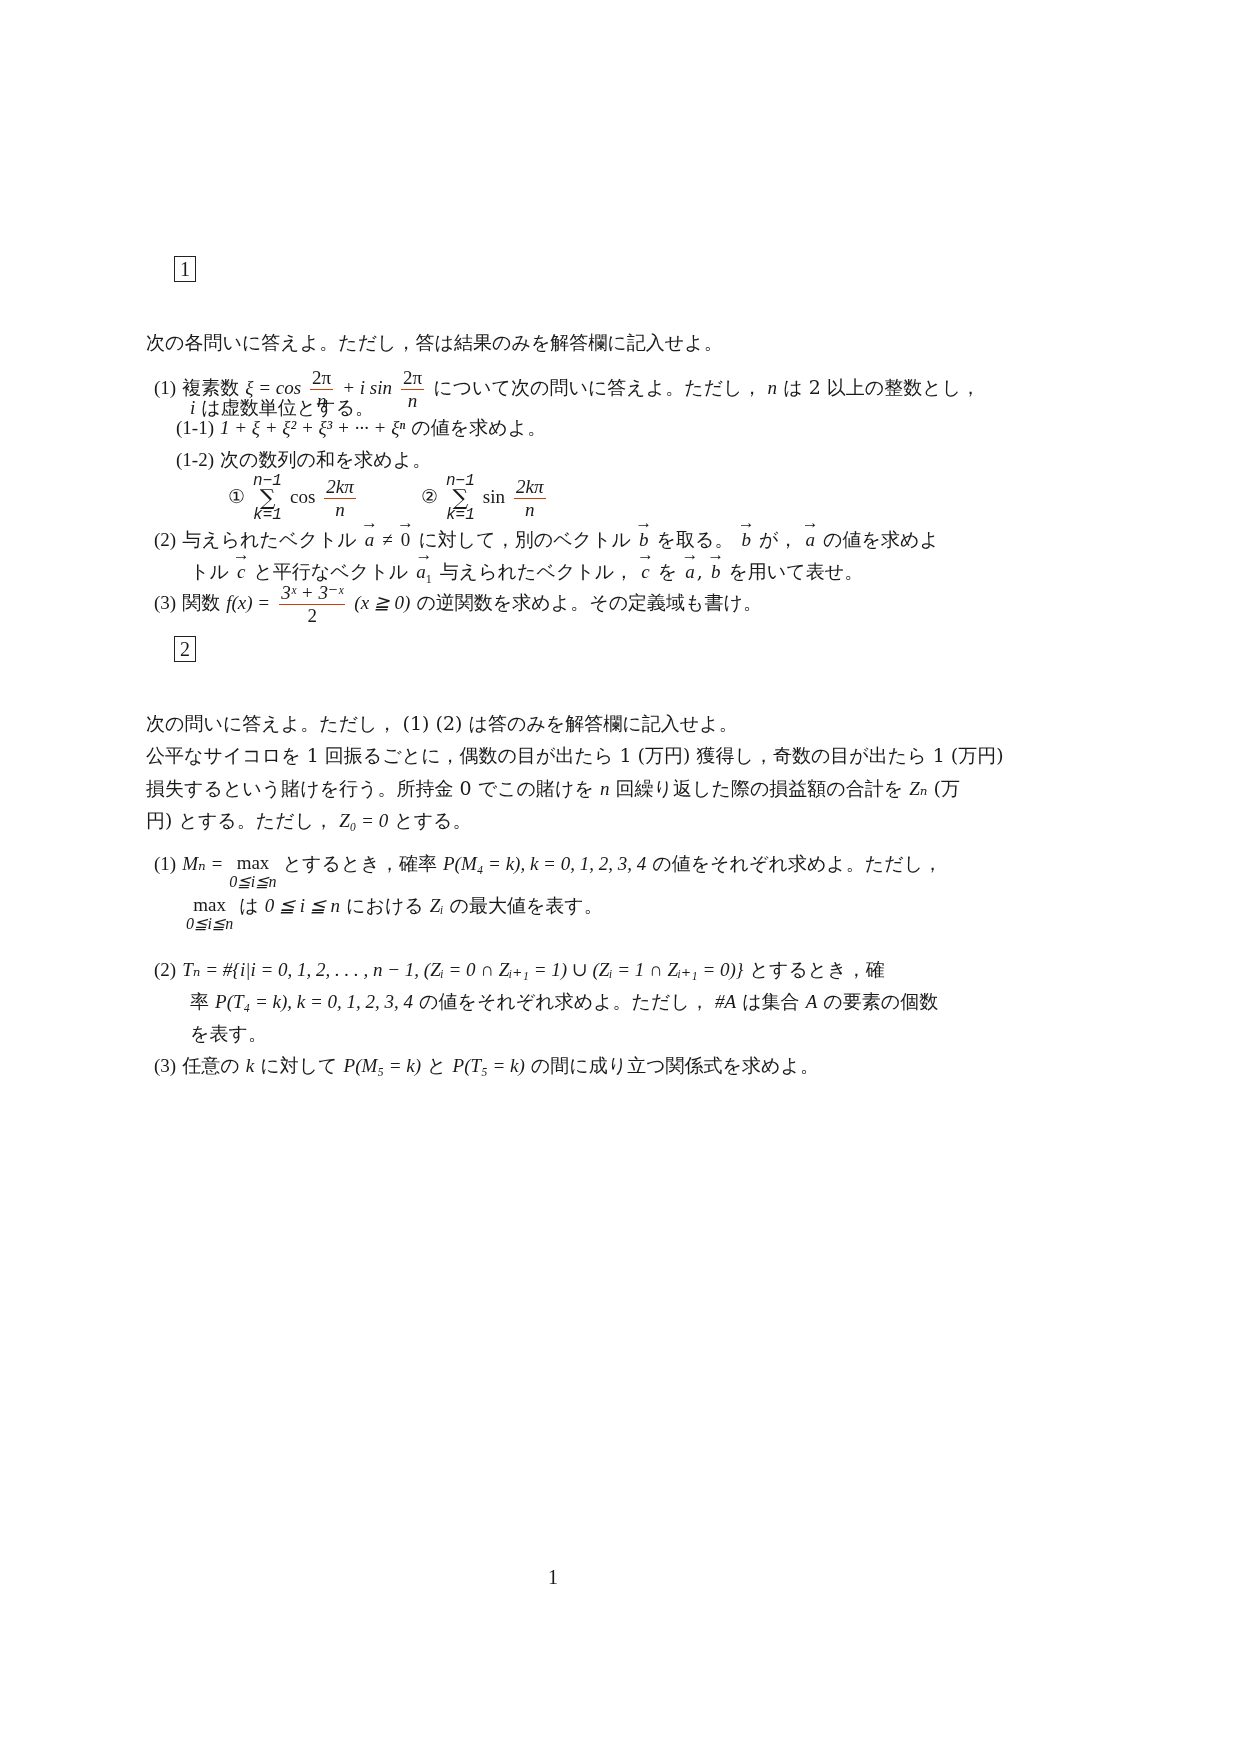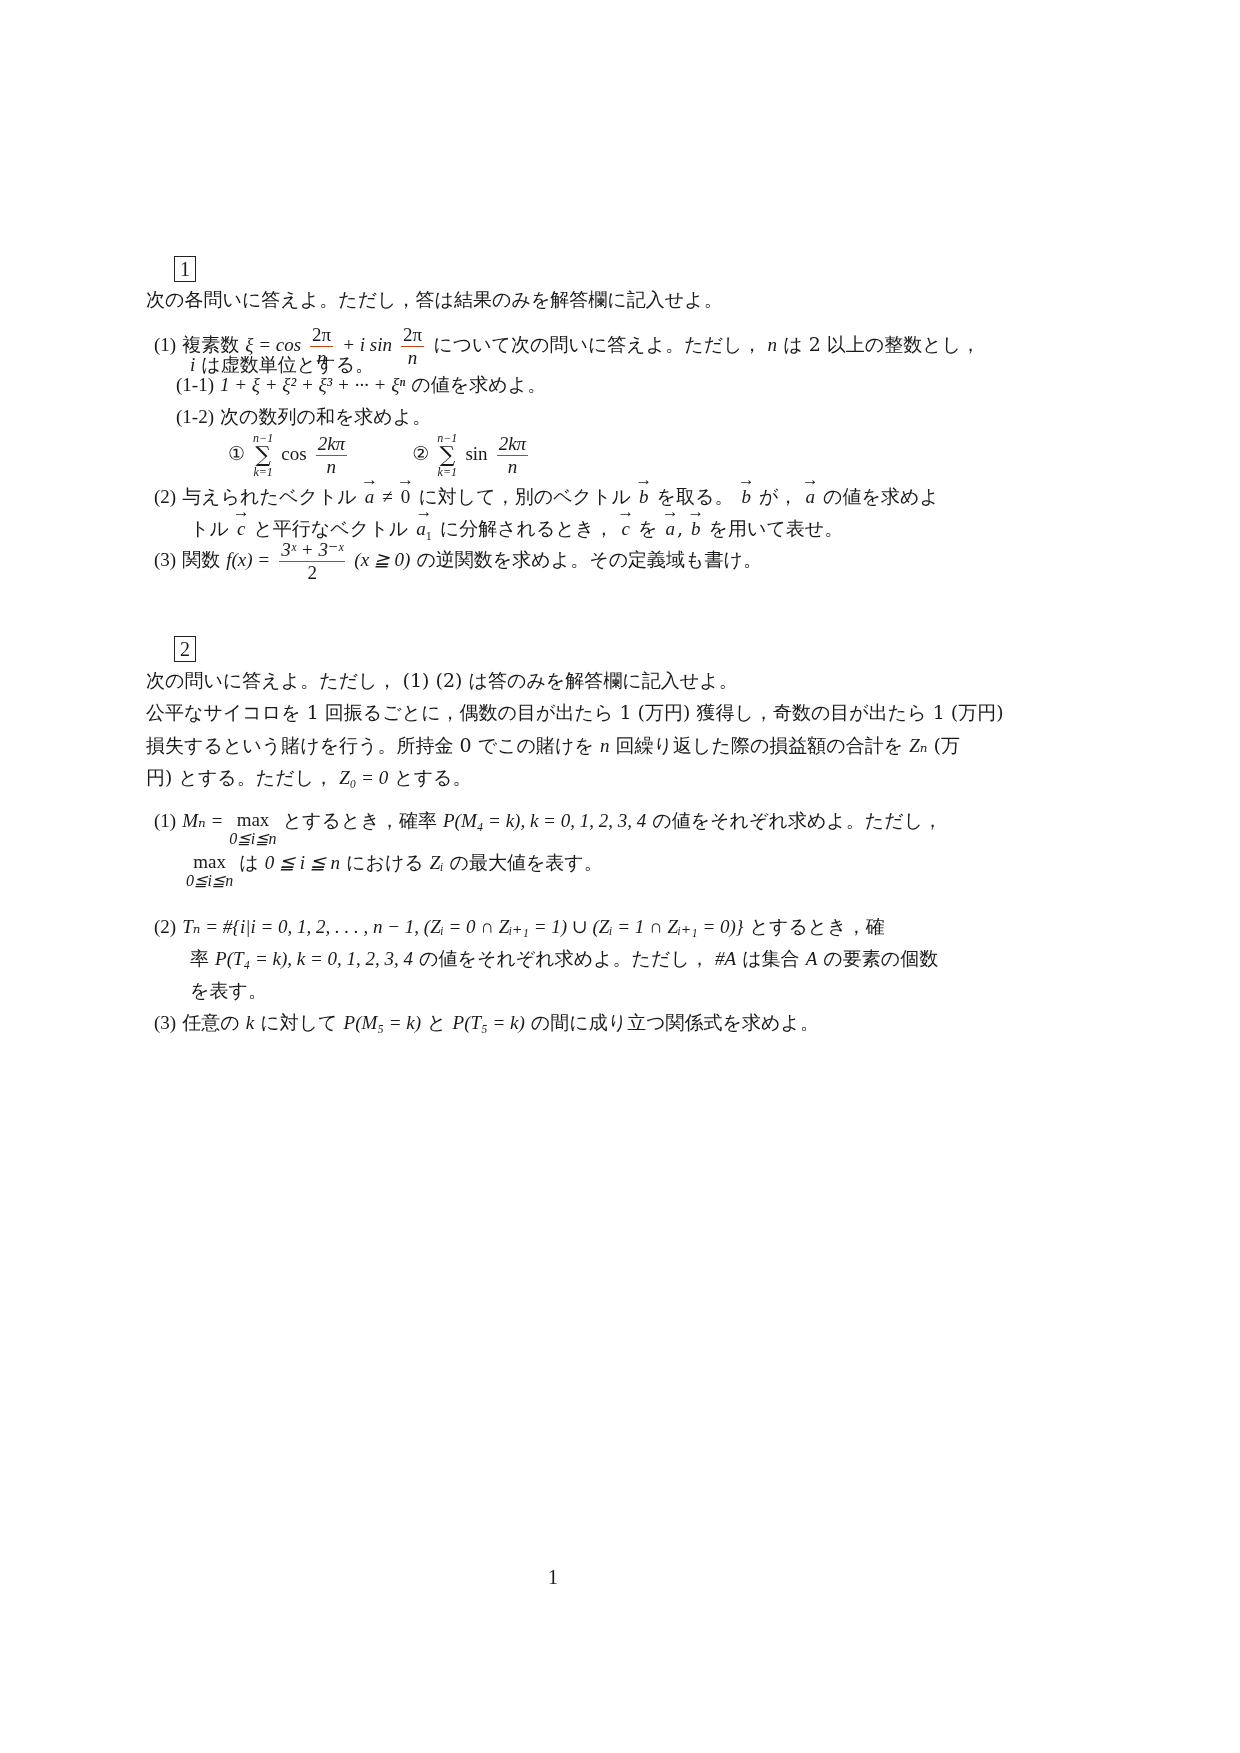--- a/index.html
+++ b/index.html
@@ -1,27 +1,27 @@
 <!DOCTYPE html>
 <html><head>
 <meta charset="utf-8">
 <style>
   html, body { margin: 0; padding: 0; background: #ffffff; }
   body { width: 1240px; height: 1753px; position: relative; overflow: hidden;
          font-family: "DejaVu Serif", "Liberation Serif", serif; color: #1a1a1a; }
-  .line { position: absolute; font-size: 19px; line-height: 24px; white-space: nowrap; }
+  .line { position: absolute; font-size: 19px; line-height: 24px; white-space: nowrap; margin-top: 43px; }
   .m { font-family: "Liberation Serif", "DejaVu Serif", serif; font-style: italic; }
   .r { font-family: "Liberation Serif", "DejaVu Serif", serif; font-style: normal; }
   .boxnum { position: absolute; width: 20px; height: 24px; border: 1px solid #222;
             font-family: "Liberation Serif", serif; font-size: 20px; line-height: 24px; text-align: center; }
   .frac { display: inline-block; vertical-align: middle; text-align: center; margin: 0 3px; }
   .frac .num { display: block; padding: 0 2px; border-bottom: 1px solid #c2410c; line-height: 22px; }
   .frac .den { display: block; line-height: 22px; }
   .sum { display: inline-block; vertical-align: middle; text-align: center; margin: 0 2px; }
-  .sum .sup, .sum .sub { display: block; font-size: 12px; line-height: 12px; font-style: italic; font-family: Liberation Serif, serif; }
+  .sum .sup, .sum .sub { display: block; font-size: 16px; line-height: 12px; font-style: italic; font-family: Liberation Mono, monospace; }
   .sum .sig { display: block; font-size: 22px; line-height: 22px; }
   .vec { display: inline-block; position: relative; font-style: italic; font-family: "Liberation Serif", serif; padding: 0 2px; }
   .vec::before { content: "\2192"; position: absolute; left: 50%; transform: translateX(-50%); top: -17px; font-style: normal; font-size: 17px; }
   .maxop { display: inline-block; vertical-align: top; text-align: center; }
   .maxop .op { display: block; font-family: "Liberation Serif", serif; line-height: 24px; }
   .maxop .lim { display: block; font-size: 16px; line-height: 14px; font-family: "Liberation Serif", serif; font-style: italic; }
   .pagenum { position: absolute; left: 548px; top: 1566px; font-family: "Liberation Serif", serif; font-size: 20px; }
   sub, sup { font-size: 12px; }
 </style>
 </head>
@@ -83,21 +83,21 @@
   <span class="vec">b</span>
   <span>が，</span>
   <span class="vec">a</span>
   <span>の値を求めよ</span>
 </div>
 <div class="line" style="left:190px; top:516px;">
   <span>トル</span>
   <span class="vec">c</span>
   <span>と平行なベクトル</span>
   <span class="vec"><span>a</span><sub class="r">1</sub></span>
-  <span>に分解されるとき，</span>
+  <span>与えられたベクトル，</span>
   <span class="vec">c</span>
   <span>を</span>
   <span class="vec">a</span><span>,</span>
   <span class="vec">b</span>
   <span>を用いて表せ。</span>
 </div>
 
 <div class="line" style="left:154px; top:536px; line-height:46px;">
   <span class="r">(3)</span>
   <span>関数</span>

